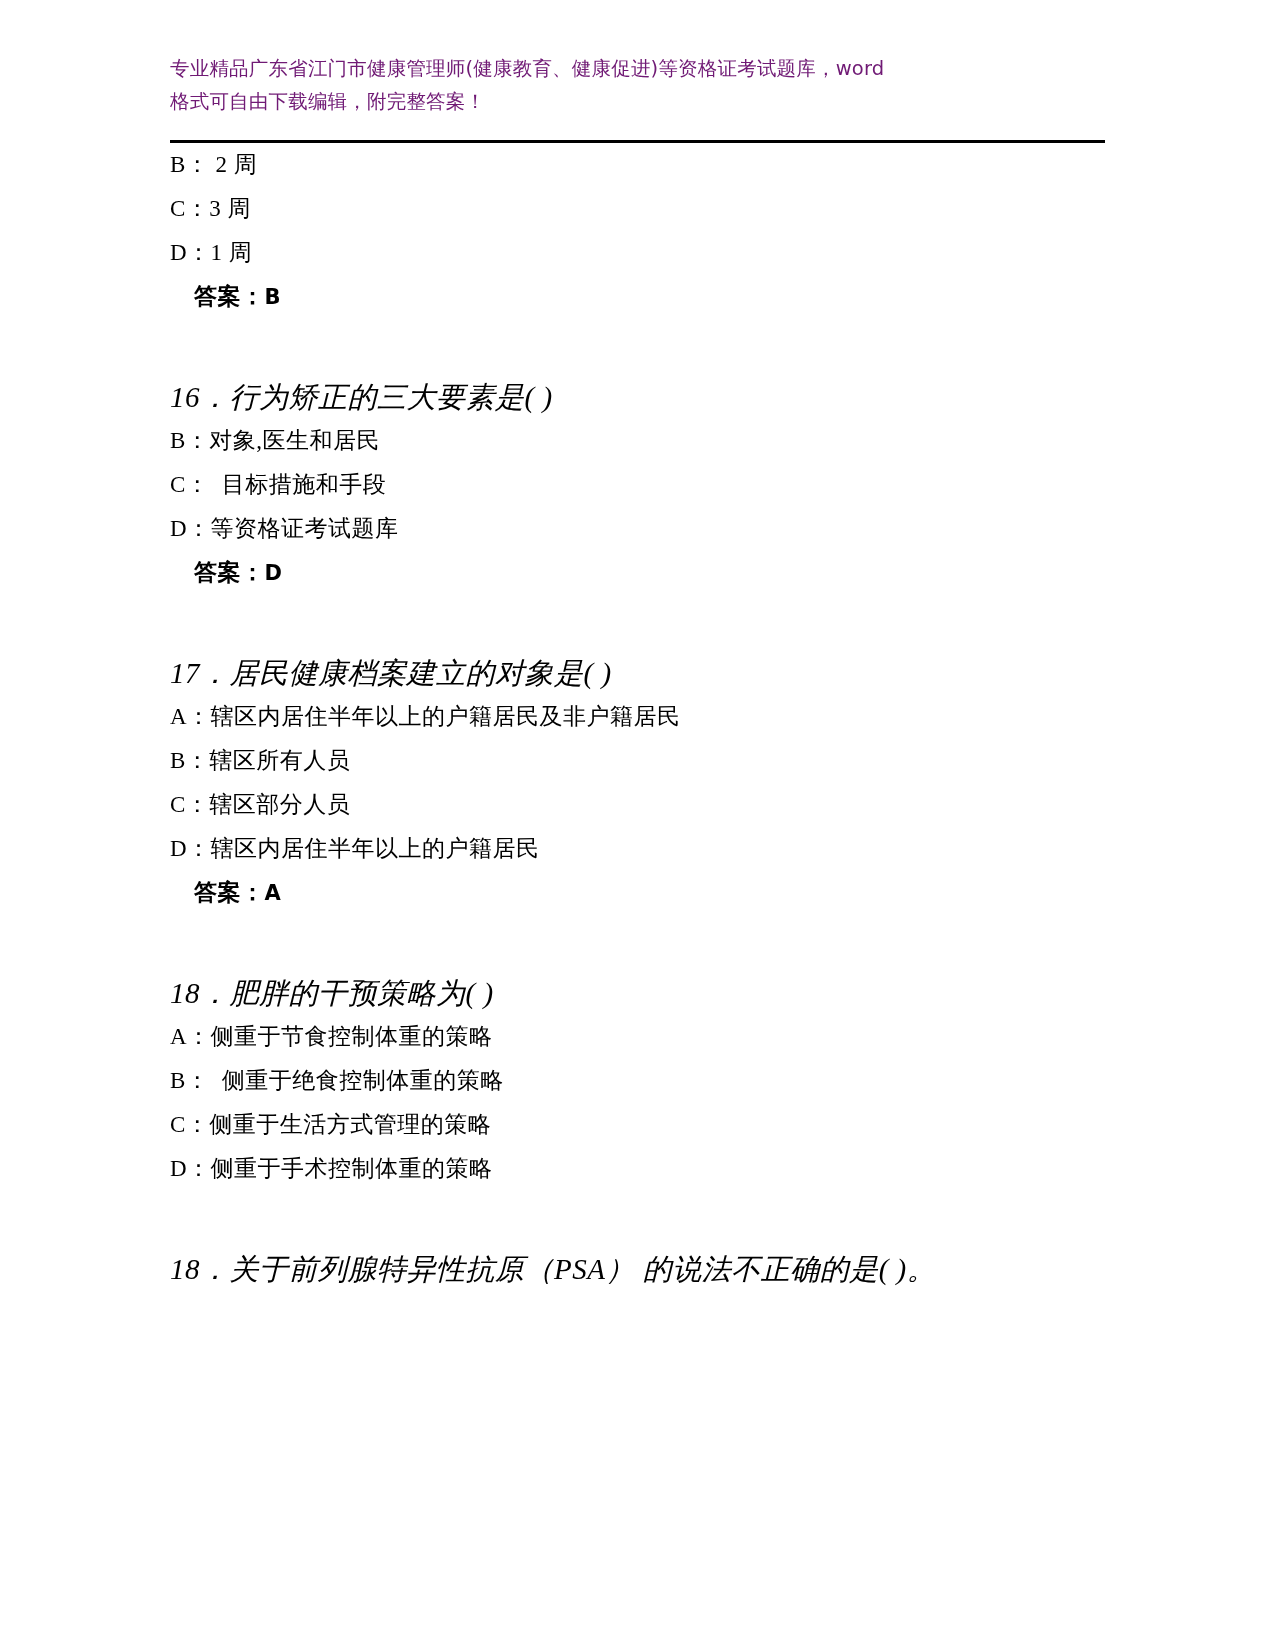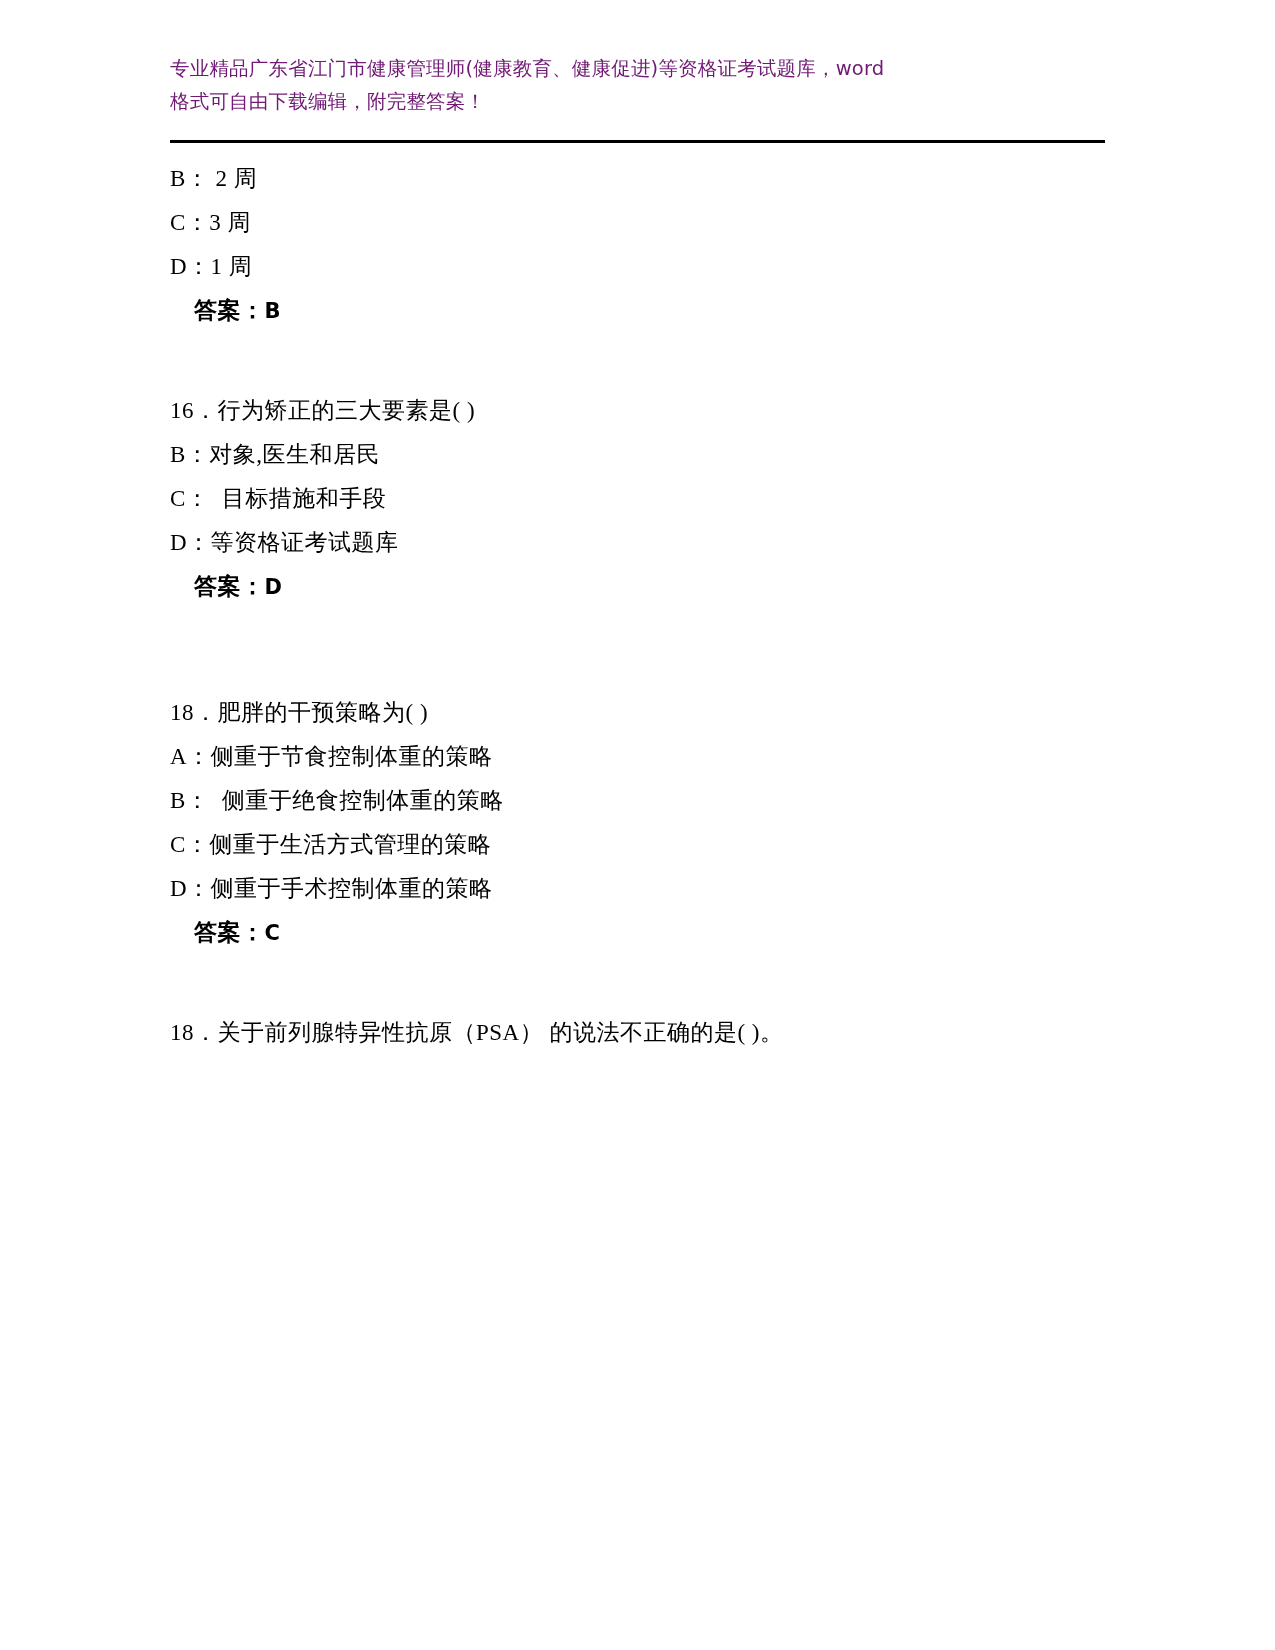--- a/index.html
+++ b/index.html
@@ -28,21 +28,20 @@
     color: #701a75;
   }
   .header-rule {
     margin-top: 22px;
     border-top: 2px solid #000;
     border-bottom: 1px solid #000;
     height: 3px;
     box-sizing: border-box;
   }
   .body-area {
-    padding-top: 14px;
   }
   .line {
     font-size: 23px;
     line-height: 44px;
     white-space: pre-wrap;
     letter-spacing: 0.5px;
   }
   .answer {
     font-weight: bold;
     font-size: 23px;
@@ -54,23 +53,24 @@
     font-family: "DejaVu Sans", "Liberation Sans", sans-serif;
     font-size: 21px;
   }
   .q-block {
     margin-bottom: 30px;
   }
   .q-block.tight {
     margin-bottom: 0;
   }
   .qnum {
-    font-size: 23px;
+    font-size: 29px;
     line-height: 44px;
     letter-spacing: 0.5px;
+    font-style: italic;
   }
   .spacer-top {
     height: 26px;
   }
 </style>
 </head>
 <body>
 
 <div class="page">
 
@@ -95,30 +95,37 @@
     <div class="q-block">
       <div class="qnum"><span>16．</span><span>行为矫正的三大要素是(      )</span></div>
       <div class="line">B：对象,医生和居民</div>
       <div class="line">C：  目标措施和手段</div>
       <div class="line">D：等资格证考试题库</div>
       <div class="answer"><span>答案：</span><span class="ans-val">D</span></div>
     </div>
 
     <div class="spacer-top"></div>
 
+    <div class="q-block">
+      <div class="qnum"><span>17．</span><span>居民健康档案建立的对象是(      )</span></div>
+      <div class="line">A：辖区内居住半年以上的户籍居民及非户籍居民</div>
+      <div class="line">B：辖区所有人员</div>
+      <div class="line">C：辖区部分人员</div>
+      <div class="line">D：辖区内居住半年以上的户籍居民</div>
+      <div class="answer"><span>答案：</span><span class="ans-val">A</span></div>
+    </div>
 
     <div class="spacer-top"></div>
 
     <div class="q-block">
       <div class="qnum"><span>18．</span><span>肥胖的干预策略为(      )</span></div>
       <div class="line">A：侧重于节食控制体重的策略</div>
       <div class="line">B：  侧重于绝食控制体重的策略</div>
       <div class="line">C：侧重于生活方式管理的策略</div>
       <div class="line">D：侧重于手术控制体重的策略</div>
-      <div class="answer"><span>答案：</span><span class="ans-val">C</span></div>
     </div>
 
     <div class="spacer-top"></div>
 
     <div class="q-block tight">
       <div class="qnum"><span>18．</span><span>关于前列腺特异性抗原（PSA） 的说法不正确的是(      )。</span></div>
     </div>
 
   </div>
 </div>

